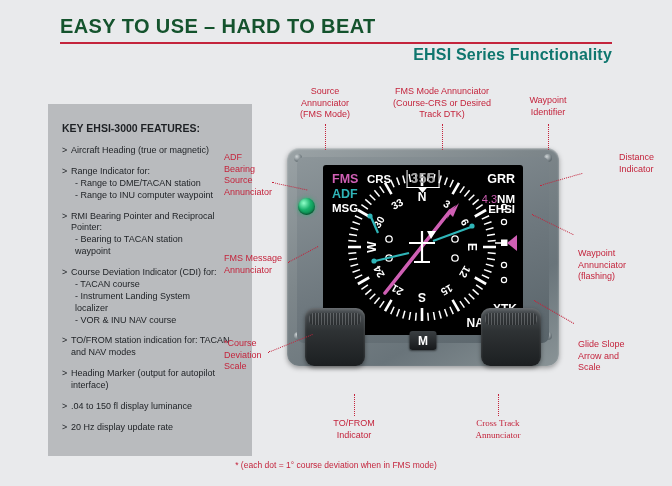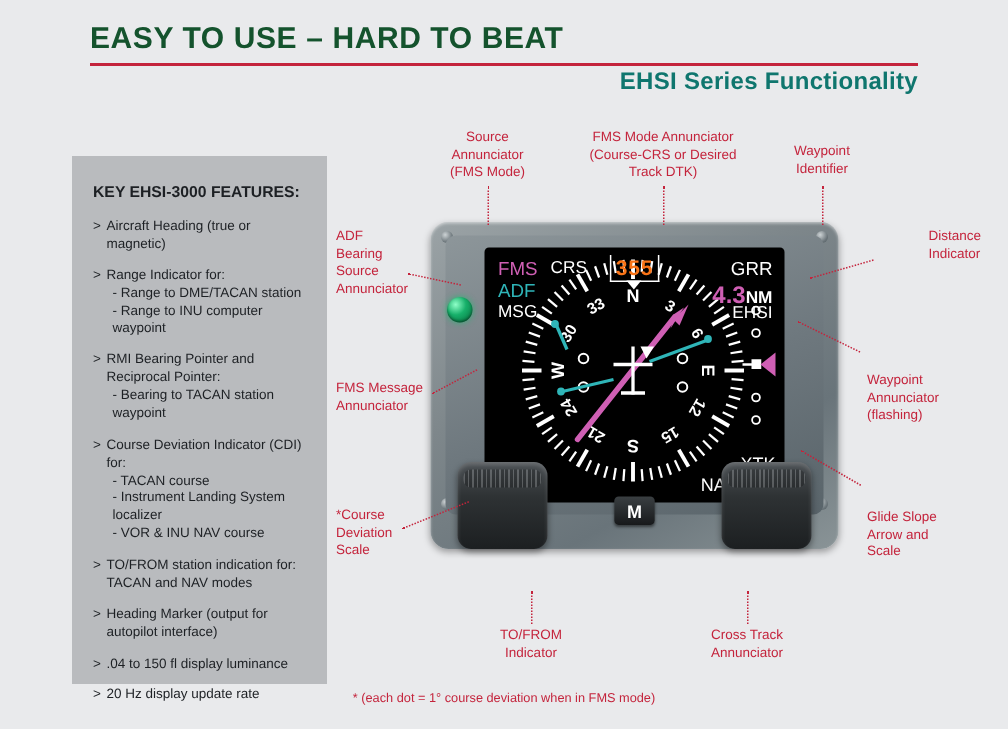--- a/index.html
+++ b/index.html
@@ -23,21 +23,21 @@
   }
   #header-subtitle {
     position: absolute; right: 60px; top: 46px;
     font-size: 16px; font-weight: bold;
     color: #0f766e; letter-spacing: 0.2px;
   }
 
   
   #features-panel {
     position: absolute; left: 48px; top: 104px;
-    width: 170px; height: 352px;
+    width: 204px; height: 352px;
     background: #b9bbbe;
   }
   #features-heading {
     font-size: 10.5px; font-weight: bold; color: #1d2024;
     margin: 18px 0 11px 14px;
   }
   .feature-item {
     margin: 0 10px 9px 14px;
     font-size: 9px; color: #1d2024; line-height: 1.32;
   }
@@ -101,43 +101,43 @@
   #m-button {
     position: absolute; left: 50%; transform: translateX(-50%); bottom: 16px;
     width: 27px; height: 19px; border-radius: 3px;
     background: linear-gradient(to bottom, #3a3f42, #17191b);
     color: #fff; font-size: 12px; font-weight: bold;
     display: flex; align-items: center; justify-content: center;
     box-shadow: 0 1px 2px rgba(0,0,0,.5);
   }
 
   
-  .scr { position: absolute; font-size: 12.5px; font-weight: normal;
+  .scr { position: absolute; font-size: 12.5px; font-weight: bold;
          font-family: "Liberation Sans", sans-serif; line-height: 1; }
   .c-white { color: #ffffff; }
   .c-magenta { color: #cf5fb4; }
   .c-cyan { color: #2fb5b8; }
 
   #ann-fms  { left: 9px;  top: 8px; }
   #ann-crs  { left: 44px; top: 9px; font-size: 11.5px; }
   #ann-adf  { left: 9px;  top: 23px; }
   #ann-msg  { left: 9px;  top: 38px; font-size: 11.5px; }
   #ann-grr  { right: 8px; top: 8px; }
   #dist-row { position:absolute; right: 8px; top: 24px; white-space: nowrap; }
-  #dist-row .v { font-size: 16px; font-weight: bold; color:#cf5fb4; }
+  #dist-row .v { font-size: 11px; font-weight: normal; color:#cf5fb4; }
   #dist-row .u { font-size: 11.5px; font-weight: bold; color:#ffffff; }
   #ann-wypt { right: 8px; top: 39px; font-size: 11.5px; }
   #ann-hdg  { left: 9px;  bottom: 6px; font-size: 12px; }
   #ann-nav  { right: 32px; bottom: 6px; font-size: 12px; }
   #ann-xtk  { right: 6px; bottom: 20px; font-size: 12px; }
 
   #hdg-box {
     position: absolute; left: 50%; transform: translateX(-50%); top: 5px;
     border: 1.4px solid #fff; border-top: none;
-    padding: 0 3px 1px; color: #f97316; font-size: 14px; font-weight: bold;
+    padding: 0 3px 1px; color: #a3a3a3; font-size: 14px; font-weight: bold;
     letter-spacing: .5px;
   }
   #hdg-box::after {
     content:""; position:absolute; left:50%; transform:translateX(-50%);
     bottom:-6px; width:0; height:0;
     border-left:5px solid transparent; border-right:5px solid transparent;
     border-top:6px solid #fff;
   }
 
   
@@ -422,16 +422,16 @@
 
 <div class="callout ca-l" style="left:578px; top:248px; width:78px;">Waypoint<br>Annunciator<br>(flashing)</div>
 <div class="leader" style="left:532px; top:214px; width:46px; transform:rotate(26deg);"></div>
 
 <div class="callout ca-l" style="left:578px; top:339px; width:74px;">Glide Slope<br>Arrow and<br>Scale</div>
 <div class="leader" style="left:534px; top:300px; width:46px; transform:rotate(30deg);"></div>
 
 <div class="callout ca-c" style="left:318px; top:418px; width:72px;">TO/FROM<br>Indicator</div>
 <div class="leader-v" style="left:354px; top:394px; height:22px;"></div>
 
-<div class="callout ca-c" style="left:456px; top:418px; width:84px;">Cross Track<br>Annunciator</div>
+<div class="callout ca-c" style="left:456px; top:418px; width:84px;font-family:Liberation Serif, serif;">Cross Track<br>Annunciator</div>
 <div class="leader-v" style="left:498px; top:394px; height:22px;"></div>
 
 <div id="footnote">* (each dot = 1° course deviation when in FMS mode)</div>
 
 </body></html>

